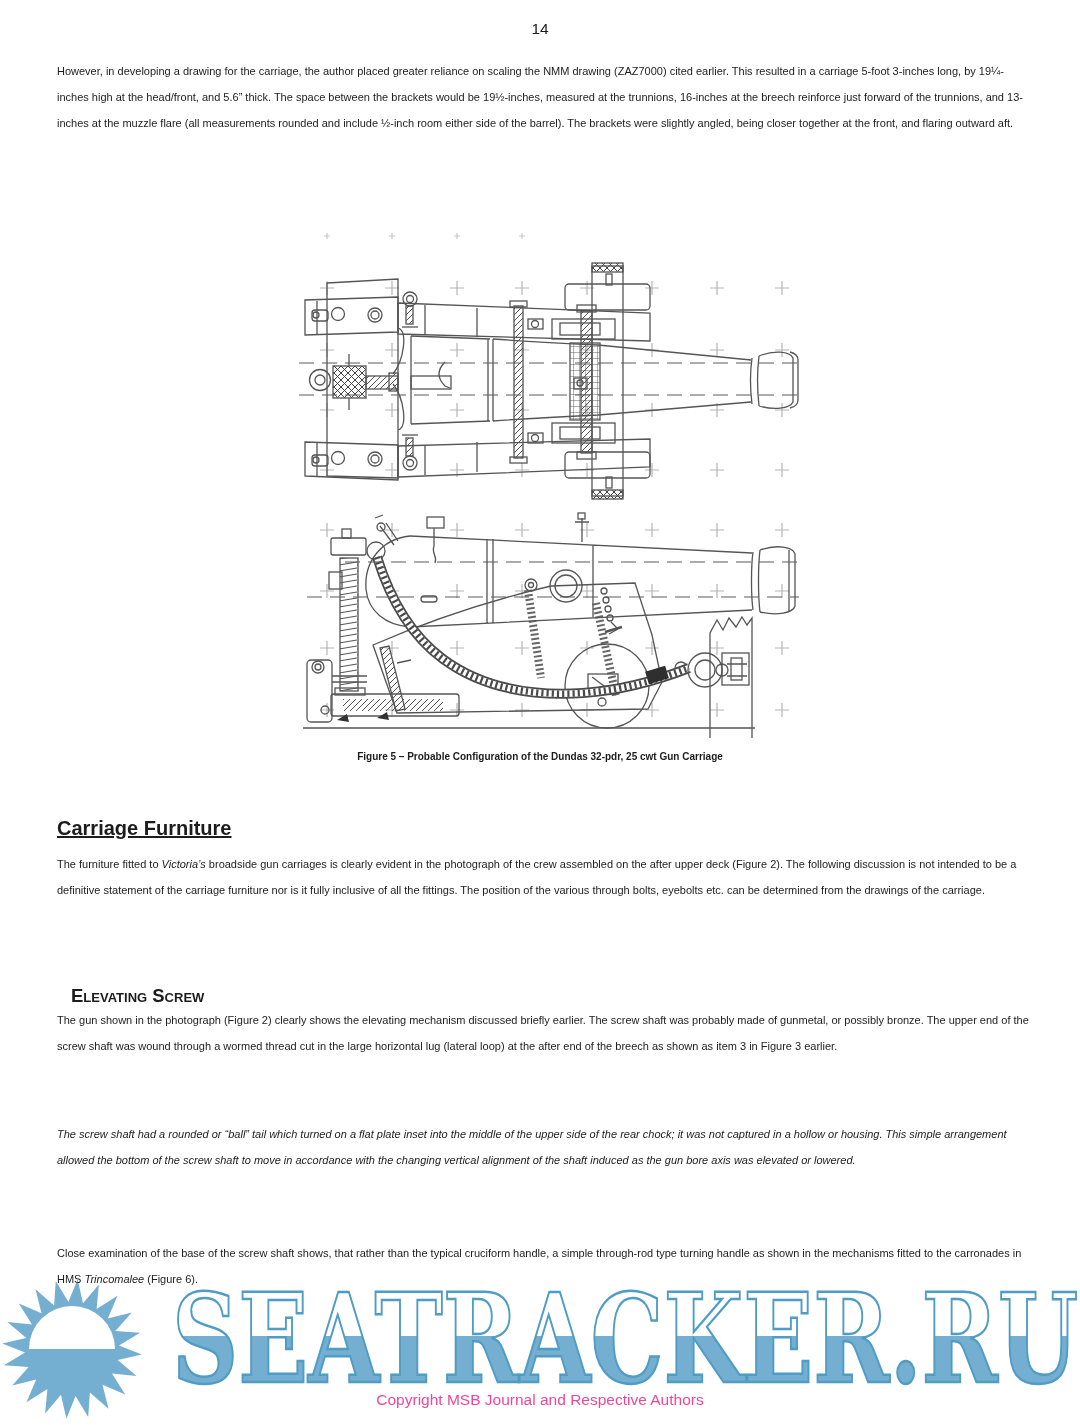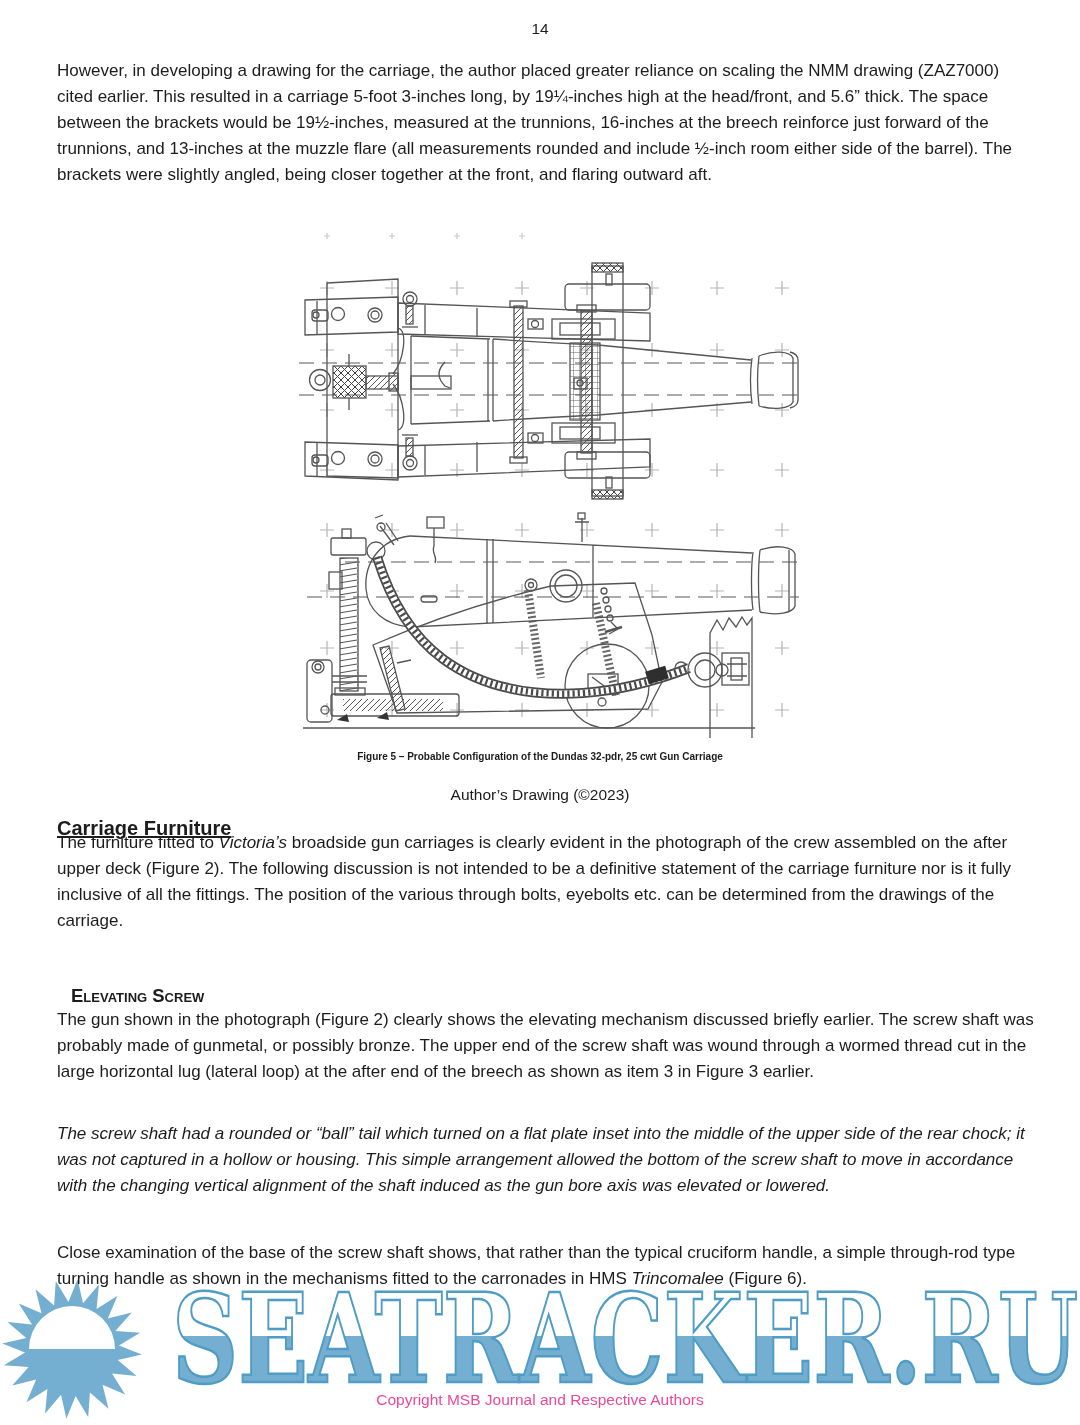--- a/index.html
+++ b/index.html
@@ -1,25 +1,25 @@
 <!DOCTYPE html>
 <html><head>
 <meta charset="utf-8">
 <style>
   html,body{margin:0;padding:0;background:#ffffff;}
   .page{position:relative;width:1080px;height:1425px;background:#fff;overflow:hidden;
         font-family:"Liberation Sans",sans-serif;color:#1c1c1c;}
   .abs{position:absolute;}
   .pageno{top:20px;left:0;width:100%;text-align:center;font-size:15.5px;z-index:10;}
-  .body-text{left:57px;width:977px;font-size:17px;line-height:26px;margin:0;z-index:10;}
+  .body-text{left:57px;width:977px;font-size:11px;line-height:26px;margin:0;z-index:10;}
   .p1{top:58px;}
   .caption{top:751px;left:0;width:100%;text-align:center;font-weight:bold;font-size:10px;z-index:10;}
   .credit{top:786px;left:0;width:100%;text-align:center;font-size:15.5px;z-index:10;}
   .h-main{top:817px;left:57px;font-size:20px;font-weight:bold;margin:0;z-index:10;text-decoration:underline;}
-  .p-furniture{top:830px;}
+  .p-furniture{top:851px;}
   .h-sc{top:971px;left:57px;font-size:18.5px;font-weight:bold;font-variant:small-caps;margin:14px;z-index:10;}
   .p-elev1{top:1007px;}
   .p-elev2{top:1121px;font-style:italic;}
   .p-elev3{top:1240px;z-index:10;}
   .it{font-style:italic;}
   .drawing{z-index:5;}
   .plan{left:285px;top:226px;}
   .side{left:285px;top:506px;}
   .watermark{left:0;top:1268px;z-index:4;}
   .footer{top:1391px;left:0;width:100%;text-align:center;font-size:15.5px;color:#ec4899;z-index:10;}
@@ -216,21 +216,20 @@
         <circle cx="420" cy="164" r="10"></circle>
       <circle cx="437" cy="164" r="6"></circle>
       <rect x="437" y="147" width="27" height="32"></rect>
         <rect x="446" y="152" width="11" height="22"></rect>
       <path d="M442,158 H462 M442,170 H462"></path>
     </g>
     <path d="M60,56 H514 M22,91 H514" stroke="#5a5a5a" fill="none" stroke-width="1.2" stroke-dasharray="15 8"></path>
   </svg>
 
   <div class="abs caption">Figure 5 – Probable Configuration of the Dundas 32-pdr, 25 cwt Gun Carriage</div>
-  <div class="abs credit">Author’s Drawing (©2023)</div>
 
   <h2 class="abs h-main">Carriage Furniture</h2>
 
   <p class="abs body-text p-furniture"><span>The furniture fitted to </span><span class="it">Victoria’s</span><span> broadside gun carriages is clearly evident in the photograph of the crew assembled on the after upper deck (Figure 2).  The following discussion is not intended to be a definitive statement of the carriage furniture nor is it fully inclusive of all the fittings.  The position of the various through bolts, eyebolts etc. can be determined from the drawings of the carriage.</span></p>
 
   <h3 class="abs h-sc">Elevating Screw</h3>
 
   <p class="abs body-text p-elev1">The gun shown in the photograph (Figure 2) clearly shows the elevating mechanism discussed briefly earlier.  The screw shaft was probably made of gunmetal, or possibly bronze.  The upper end of the screw shaft was wound through a wormed thread cut in the large horizontal lug (lateral loop) at the after end of the breech as shown as item 3 in Figure 3 earlier.</p>
   <p class="abs body-text p-elev2">The screw shaft had a rounded or “ball” tail which turned on a flat plate inset into the middle of the upper side of the rear chock; it was not captured in a hollow or housing.  This simple arrangement allowed the bottom of the screw shaft to move in accordance with the changing vertical alignment of the shaft induced as the gun bore axis was elevated or lowered.</p>
 

